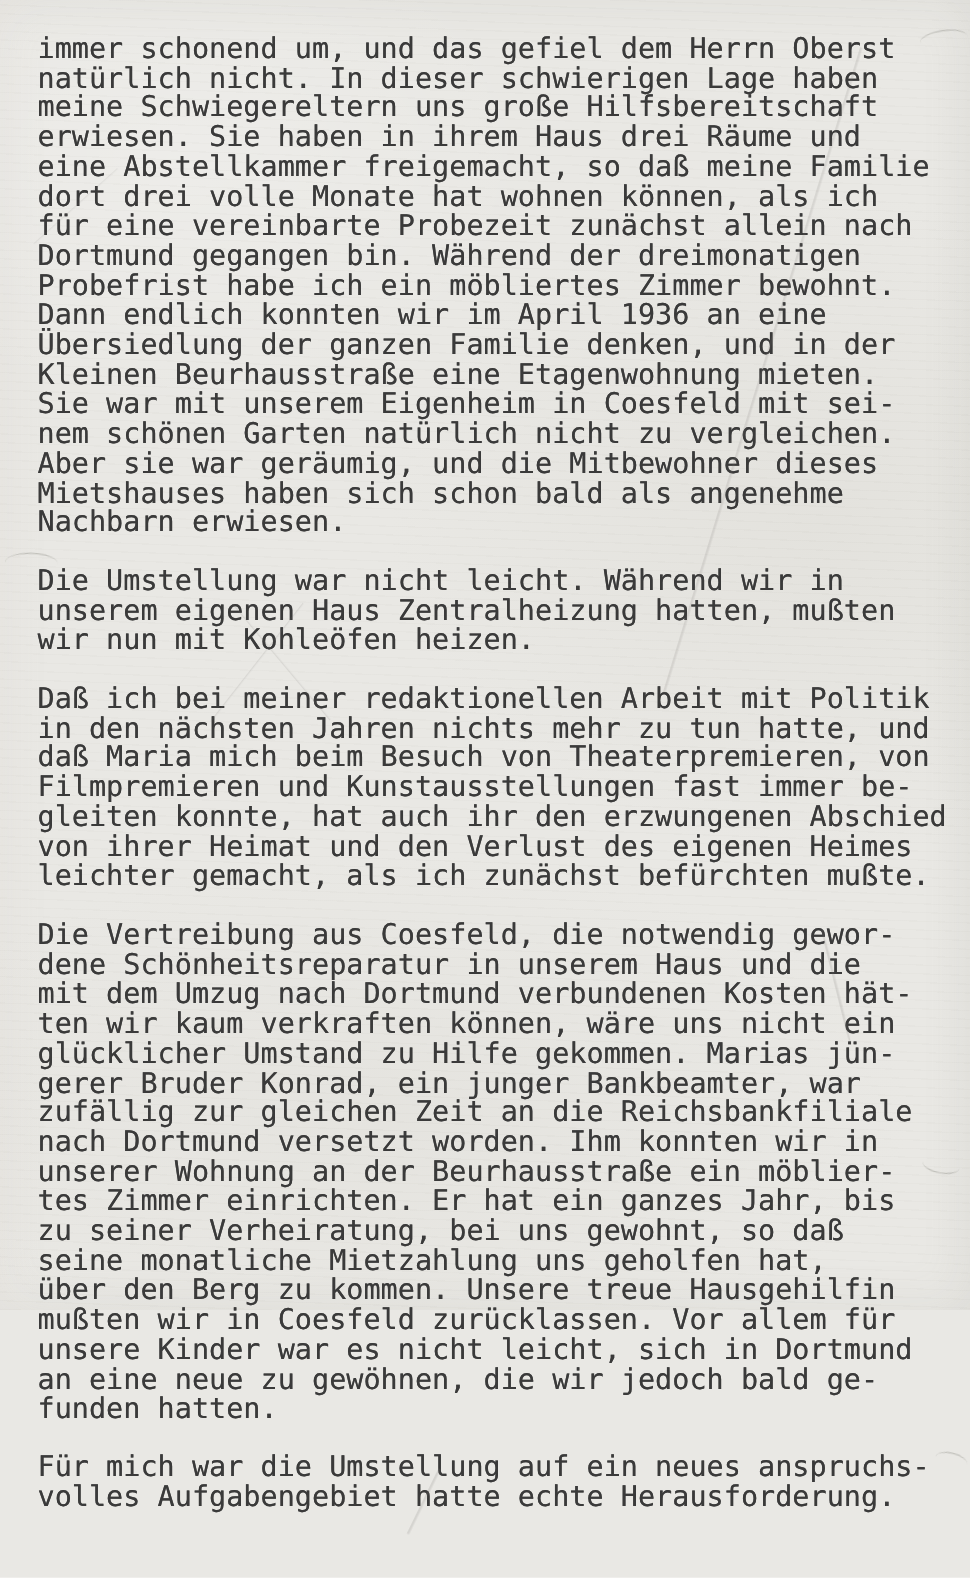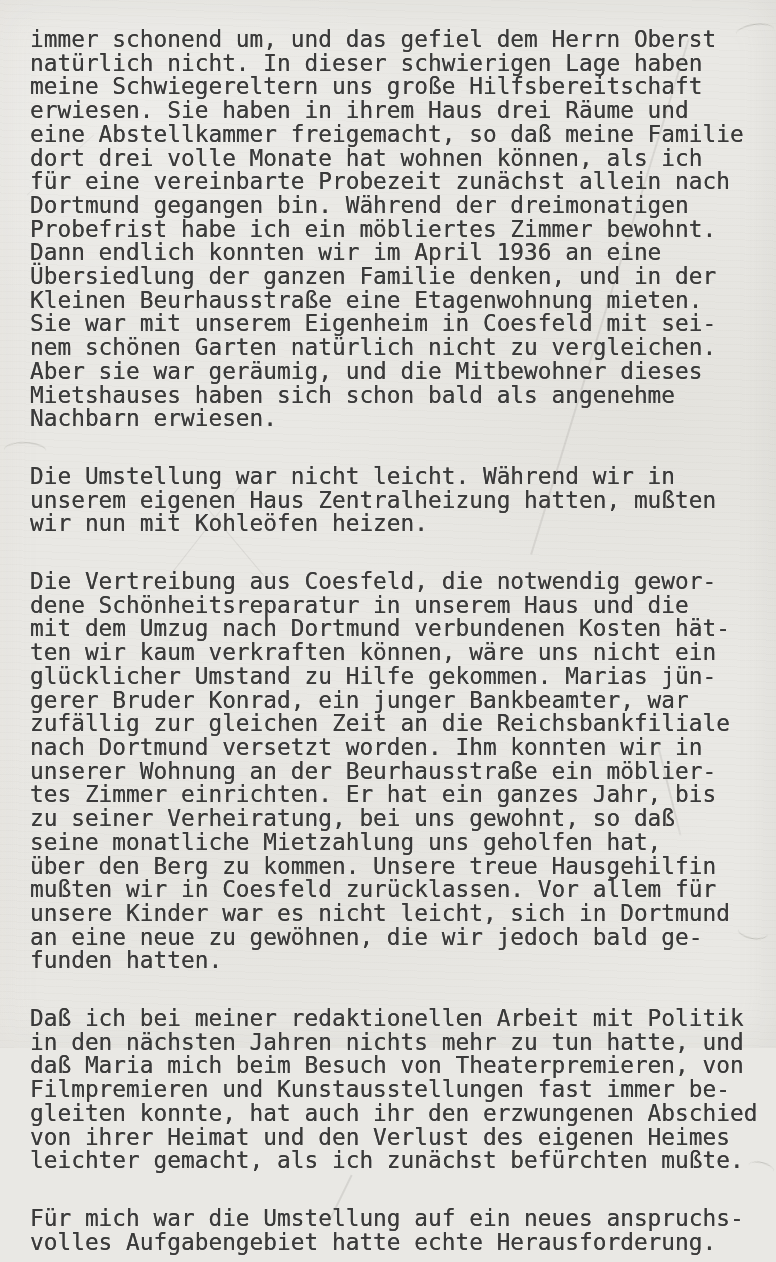--- a/index.html
+++ b/index.html
@@ -44,21 +44,21 @@
     color: #3a3a3a;
     font-size: 22.8px;
     line-height: 23.7px;
     text-shadow: 0 0 0.5px rgba(45,45,45,0.75);
   }
   .text-block p {
     margin: 0;
     white-space: pre;
   }
   .text-block p + p {
-    margin-top: 34px;
+    margin-top: 23px;
   }
   
   .crease {
     position: absolute;
     pointer-events: none;
     background: rgba(125,123,118,0.30);
     filter: blur(0.4px);
   }
   .arc {
     position: absolute;
@@ -101,44 +101,44 @@
 Übersiedlung der ganzen Familie denken, und in der
 Kleinen Beurhausstraße eine Etagenwohnung mieten.
 Sie war mit unserem Eigenheim in Coesfeld mit sei-
 nem schönen Garten natürlich nicht zu vergleichen.
 Aber sie war geräumig, und die Mitbewohner dieses
 Mietshauses haben sich schon bald als angenehme
 Nachbarn erwiesen.</p>
     <p>Die Umstellung war nicht leicht. Während wir in
 unserem eigenen Haus Zentralheizung hatten, mußten
 wir nun mit Kohleöfen heizen.</p>
+    <p>Daß ich bei meiner redaktionellen Arbeit mit Politik
+in den nächsten Jahren nichts mehr zu tun hatte, und
+daß Maria mich beim Besuch von Theaterpremieren, von
+Filmpremieren und Kunstausstellungen fast immer be-
+gleiten konnte, hat auch ihr den erzwungenen Abschied
+von ihrer Heimat und den Verlust des eigenen Heimes
+leichter gemacht, als ich zunächst befürchten mußte.</p>
     <p>Die Vertreibung aus Coesfeld, die notwendig gewor-
 dene Schönheitsreparatur in unserem Haus und die
 mit dem Umzug nach Dortmund verbundenen Kosten hät-
 ten wir kaum verkraften können, wäre uns nicht ein
 glücklicher Umstand zu Hilfe gekommen. Marias jün-
 gerer Bruder Konrad, ein junger Bankbeamter, war
 zufällig zur gleichen Zeit an die Reichsbankfiliale
 nach Dortmund versetzt worden. Ihm konnten wir in
 unserer Wohnung an der Beurhausstraße ein möblier-
 tes Zimmer einrichten. Er hat ein ganzes Jahr, bis
 zu seiner Verheiratung, bei uns gewohnt, so daß
 seine monatliche Mietzahlung uns geholfen hat,
 über den Berg zu kommen. Unsere treue Hausgehilfin
 mußten wir in Coesfeld zurücklassen. Vor allem für
 unsere Kinder war es nicht leicht, sich in Dortmund
 an eine neue zu gewöhnen, die wir jedoch bald ge-
 funden hatten.</p>
-    <p>Daß ich bei meiner redaktionellen Arbeit mit Politik
-in den nächsten Jahren nichts mehr zu tun hatte, und
-daß Maria mich beim Besuch von Theaterpremieren, von
-Filmpremieren und Kunstausstellungen fast immer be-
-gleiten konnte, hat auch ihr den erzwungenen Abschied
-von ihrer Heimat und den Verlust des eigenen Heimes
-leichter gemacht, als ich zunächst befürchten mußte.</p>
     <p>Für mich war die Umstellung auf ein neues anspruchs-
 volles Aufgabengebiet hatte echte Herausforderung.</p>
   </div>
 
   <div class="arc" id="mark-top-right"></div>
   <div class="crease" id="crease-long-right"></div>
   <div class="crease" id="crease-top-left-faint"></div>
   <div class="crease" id="crease-x1"></div>
   <div class="crease" id="crease-x2"></div>
   <div class="arc" id="mark-left-margin"></div>

